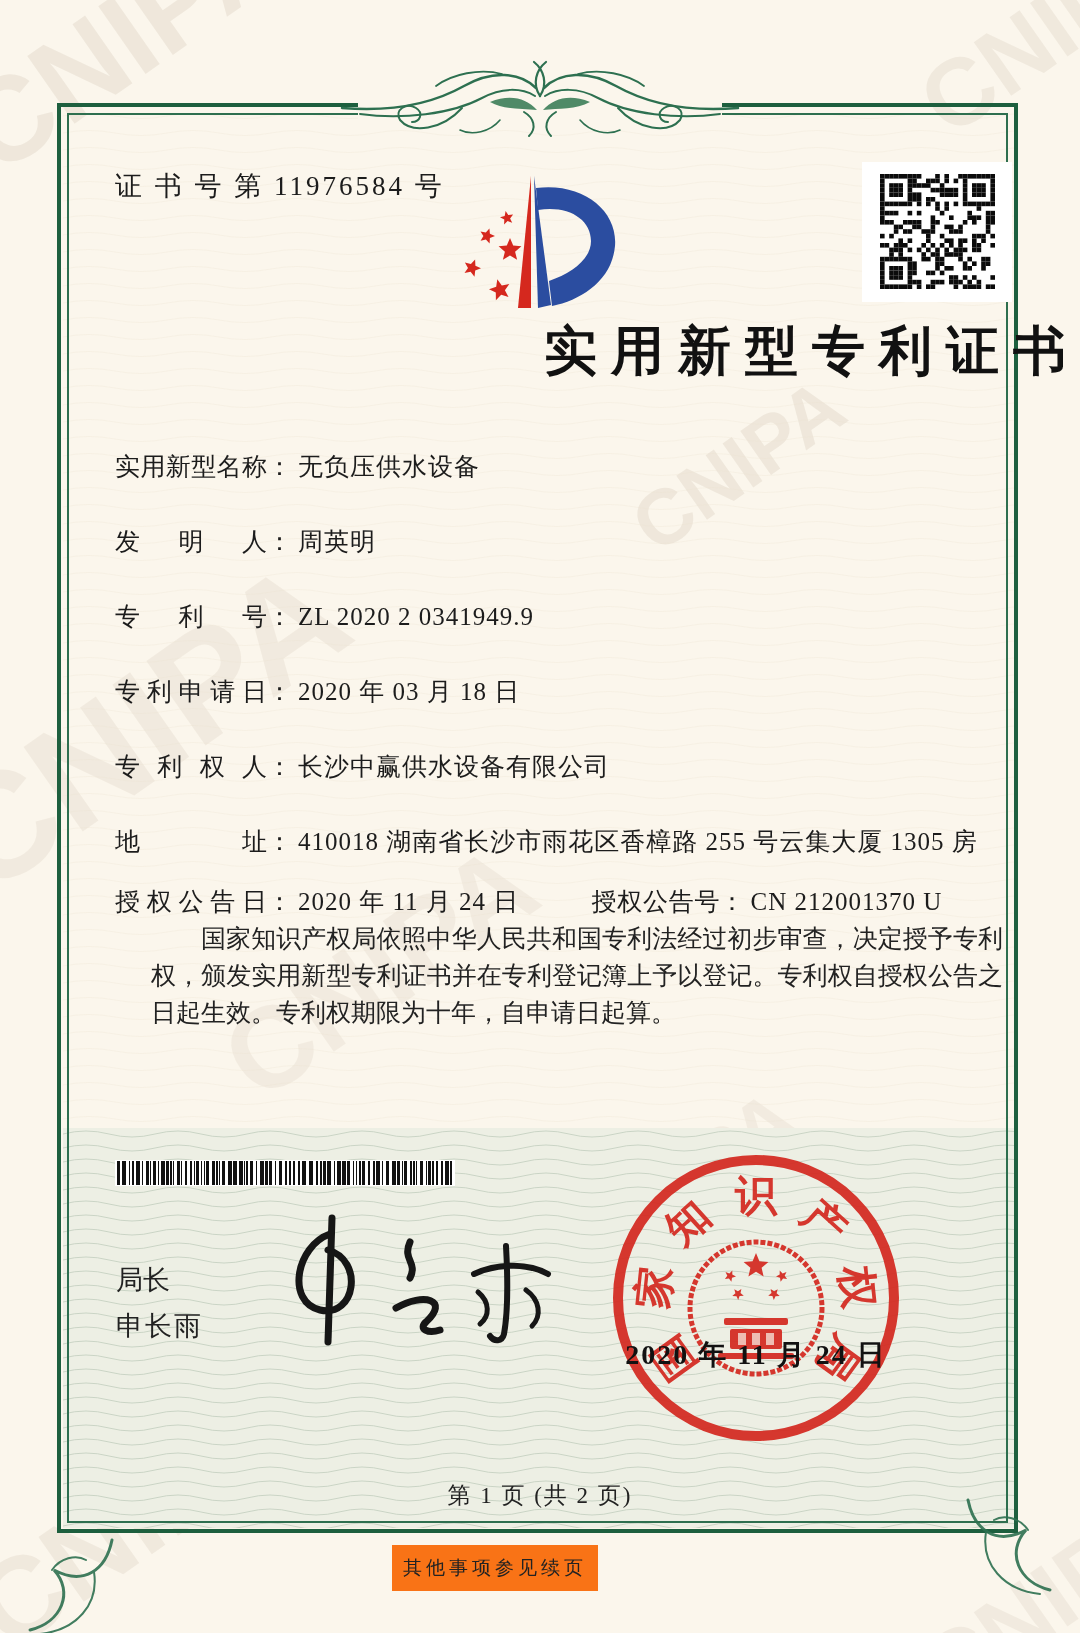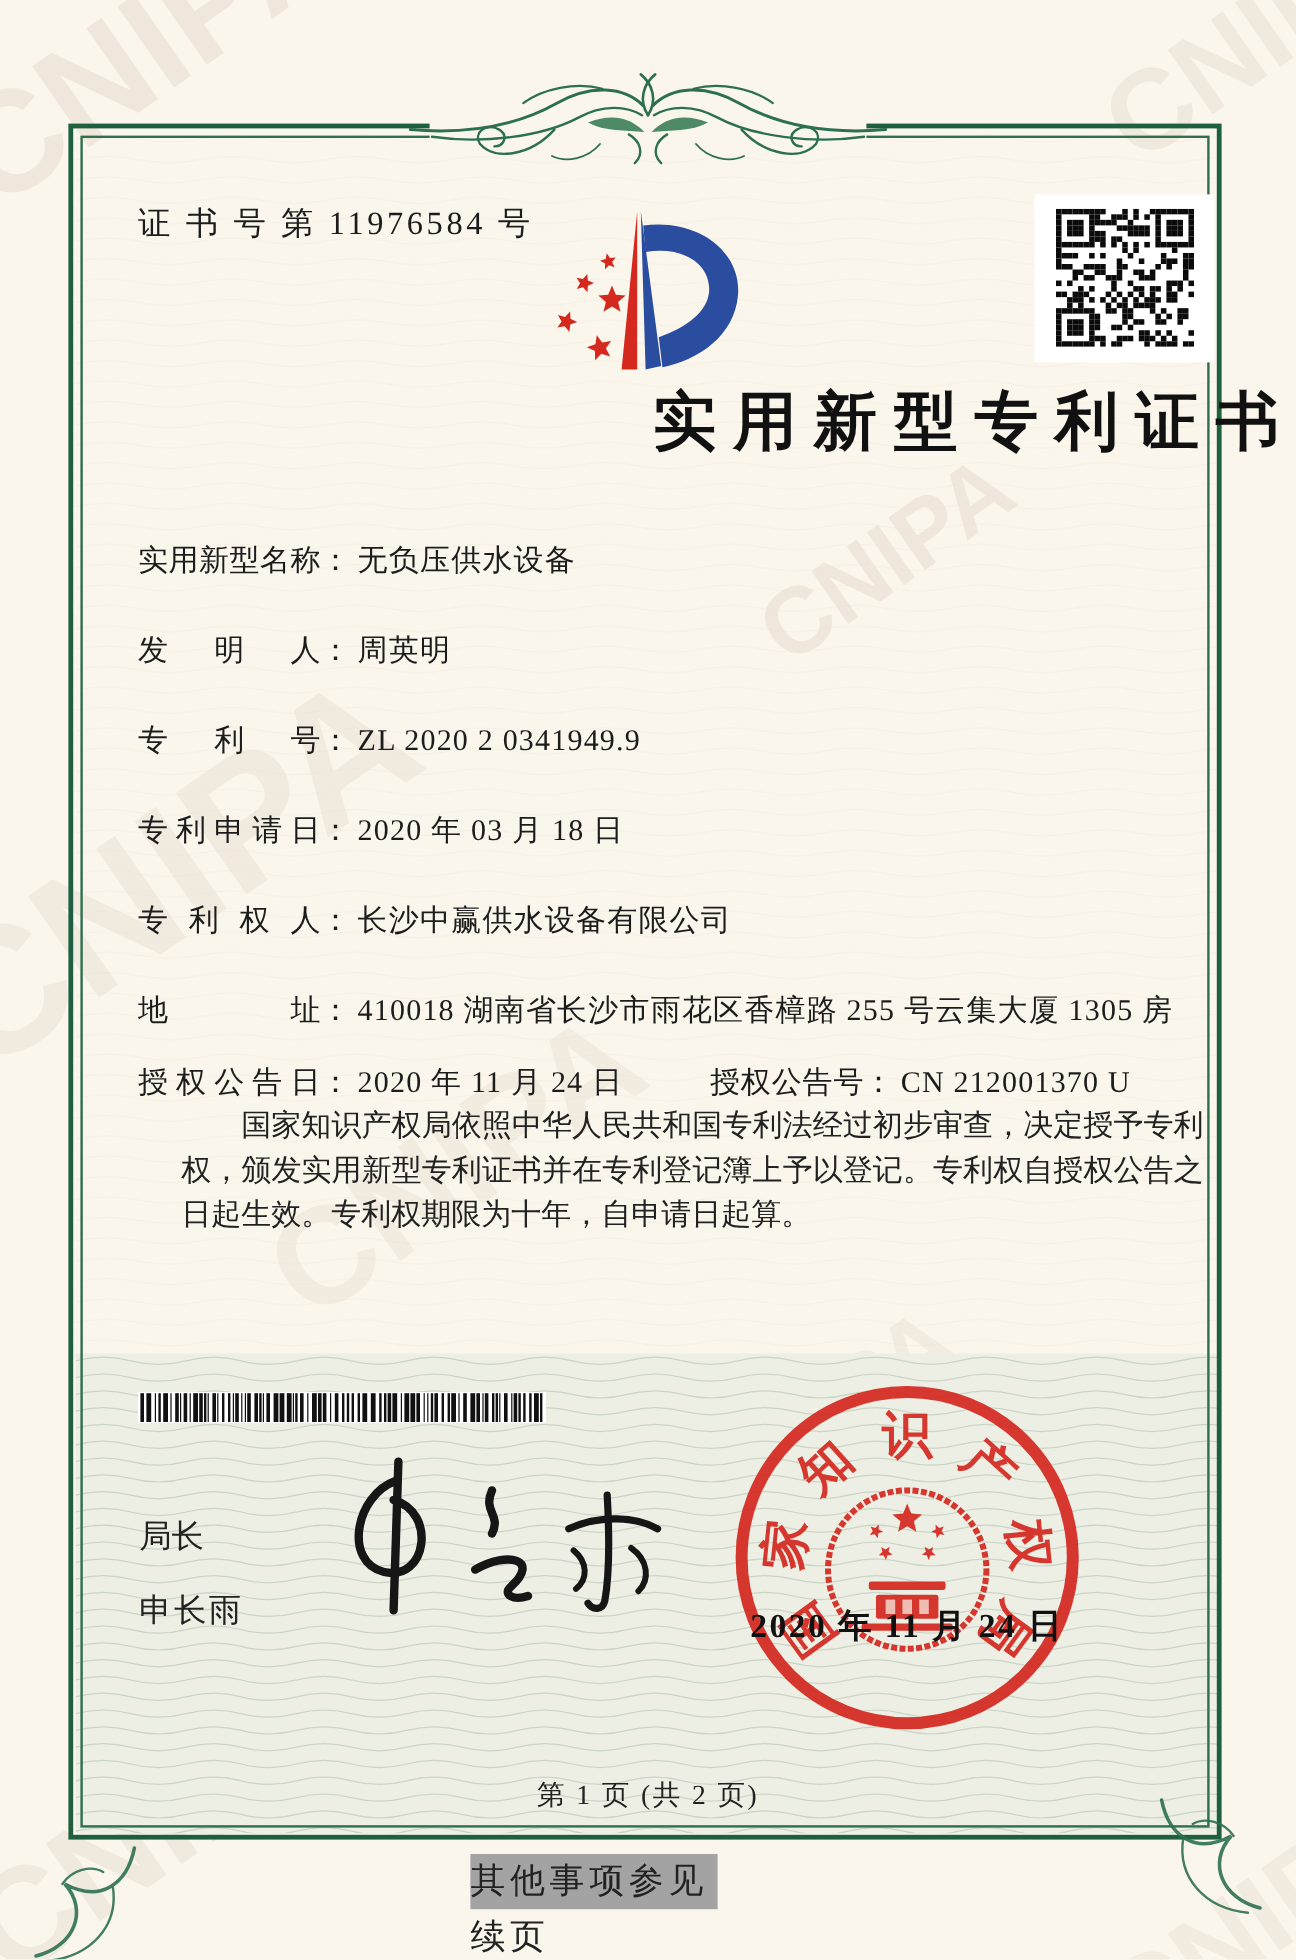--- a/index.html
+++ b/index.html
@@ -35,28 +35,28 @@
              text-align:justify;color:#222;margin-left:36px;}
   .body-text p{margin:0;text-indent:2em;}
   
   .wave-panel{position:absolute;left:63px;top:1128px;width:954px;height:400px;background:#edefe4;overflow:hidden;}
   .waves-upper{position:absolute;left:63px;top:110px;width:954px;height:1018px;opacity:.55;pointer-events:none;}
   
   .barcode{position:absolute;left:115px;top:1160px;width:340px;height:26px;}
   .director-label{position:absolute;left:116px;top:1262px;font-size:27px;
                   font-family:"Liberation Sans","DejaVu Sans",sans-serif;color:#222;}
   .director-name{position:absolute;left:116px;top:1308px;font-size:27px;
-                 font-family:"Liberation Sans","DejaVu Sans",sans-serif;color:#222;letter-spacing:2px;margin-top:16px;}
+                 font-family:"Liberation Sans","DejaVu Sans",sans-serif;color:#222;letter-spacing:2px;}
   .signature{position:absolute;left:268px;top:1212px;width:290px;height:135px;}
   .seal{position:absolute;left:608px;top:1150px;width:296px;height:296px;}
   .seal-date{position:absolute;left:608px;top:1336px;width:296px;text-align:center;
              font-size:28px;color:#111;letter-spacing:2px;font-weight:600;}
   .page-info{position:absolute;left:0;top:1480px;width:1080px;text-align:center;font-size:23px;color:#222;letter-spacing:2px;font-family:Liberation Serif, serif;}
-  .cont-note{position:absolute;left:392px;top:1545px;width:206px;height:46px;background:#a3a3a3;
-             line-height:46px;font-size:29px;letter-spacing:4px;color:#222;}
+  .cont-note{position:absolute;left:392px;top:1545px;width:206px;height:46px;background:#f97316;
+             text-align:center;line-height:46px;font-size:19px;letter-spacing:4px;color:#222;}
 </style>
 </head>
 <body>
 
 <div class="page">
 
   <div id="wm-layer">
       <span class="wm" style="left: -60px; top: -30px; font-size: 120px; opacity: 0.1;">CNIPA</span>
       <span class="wm" style="left: 905px; top: -25px; font-size: 95px; opacity: 0.09;">CNIPA</span>
       <span class="wm" style="left: 620px; top: 420px; font-size: 78px; opacity: 0.1;">CNIPA</span>

